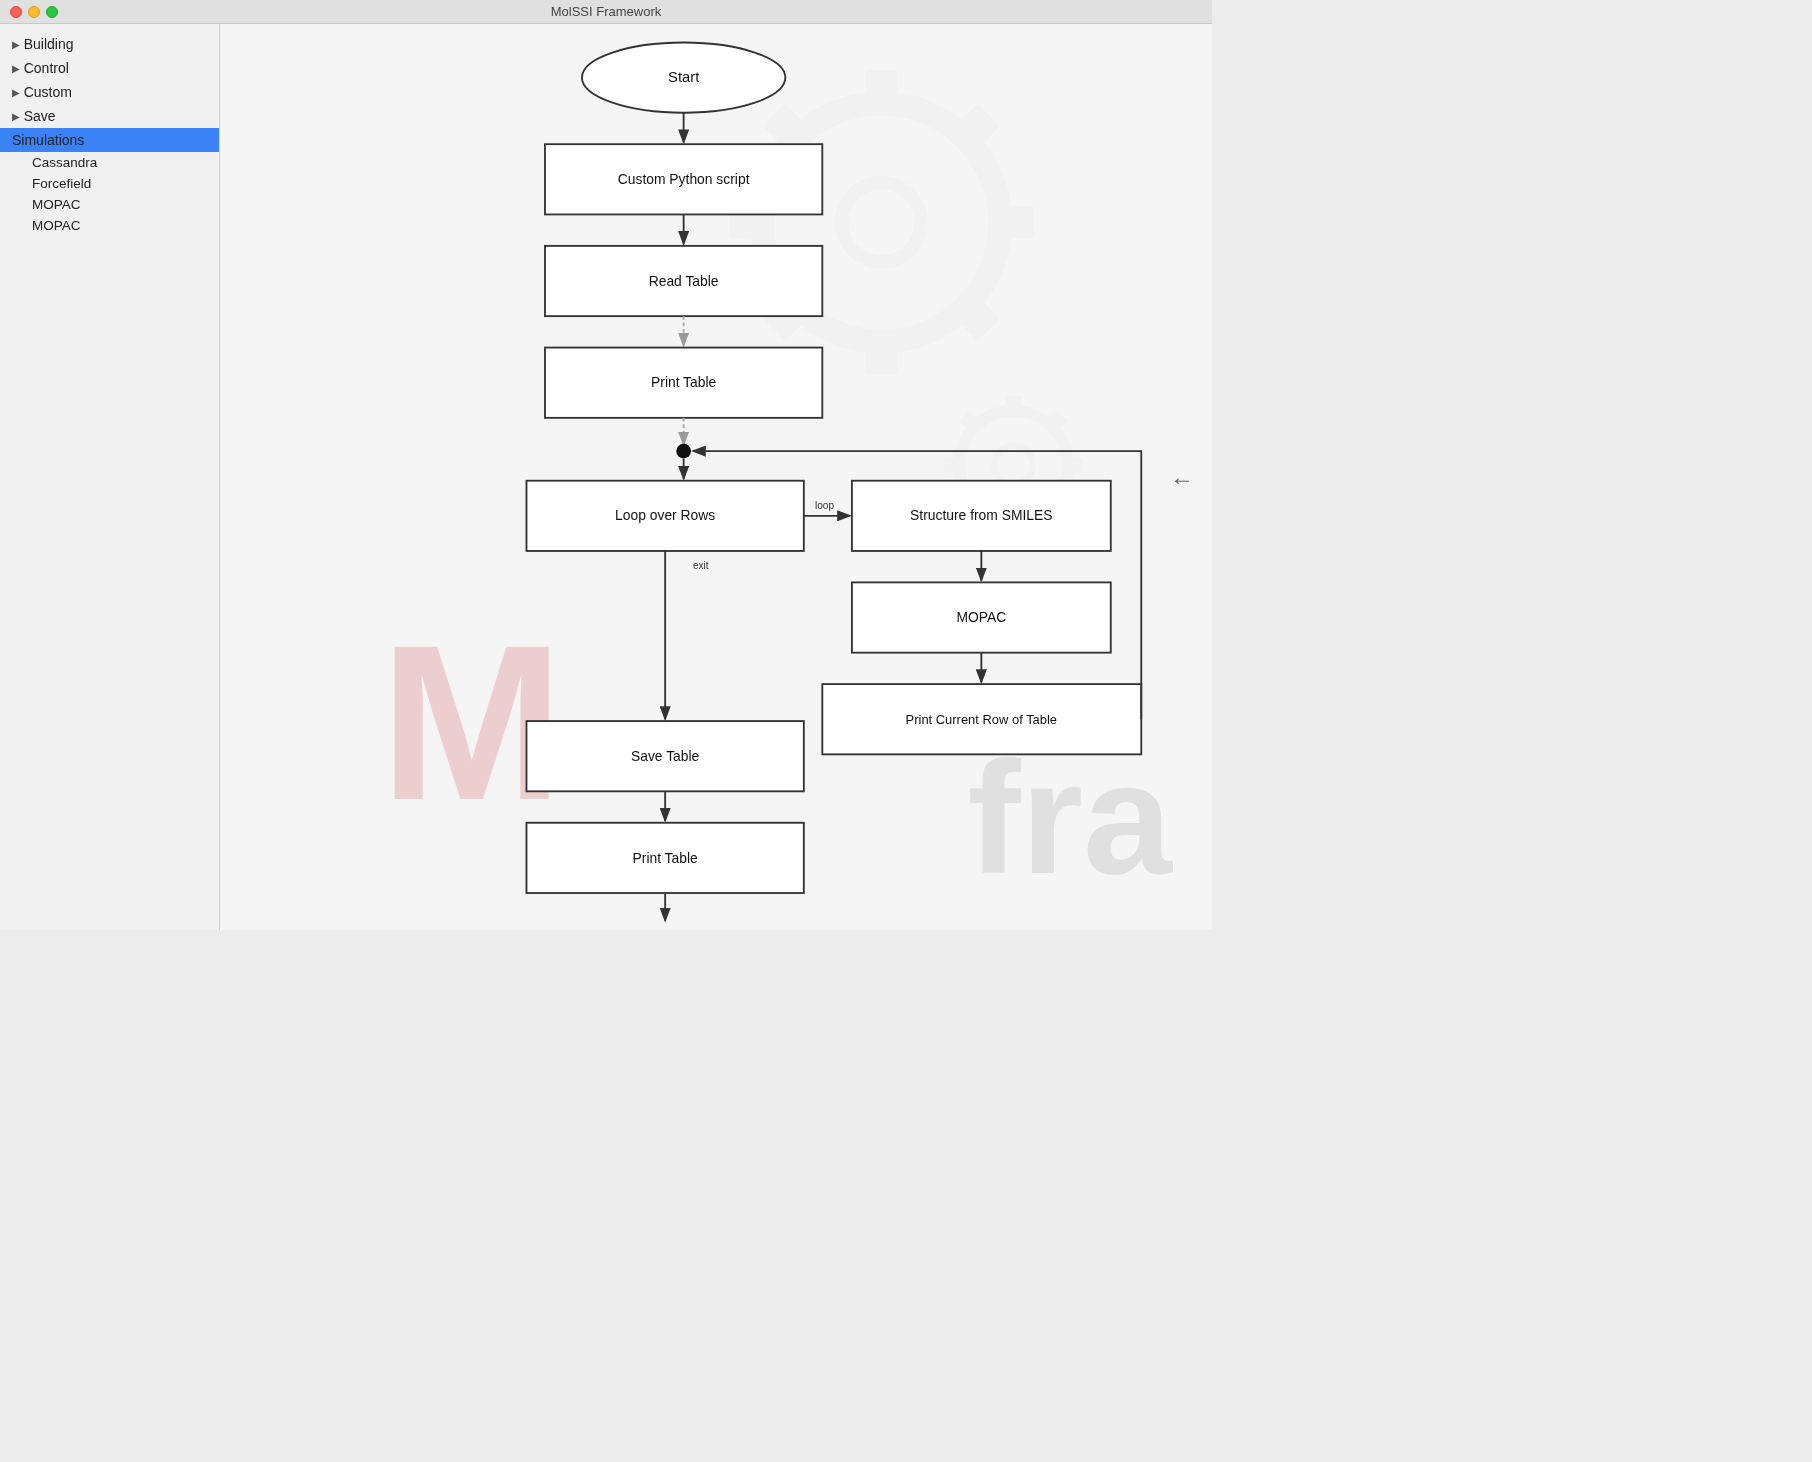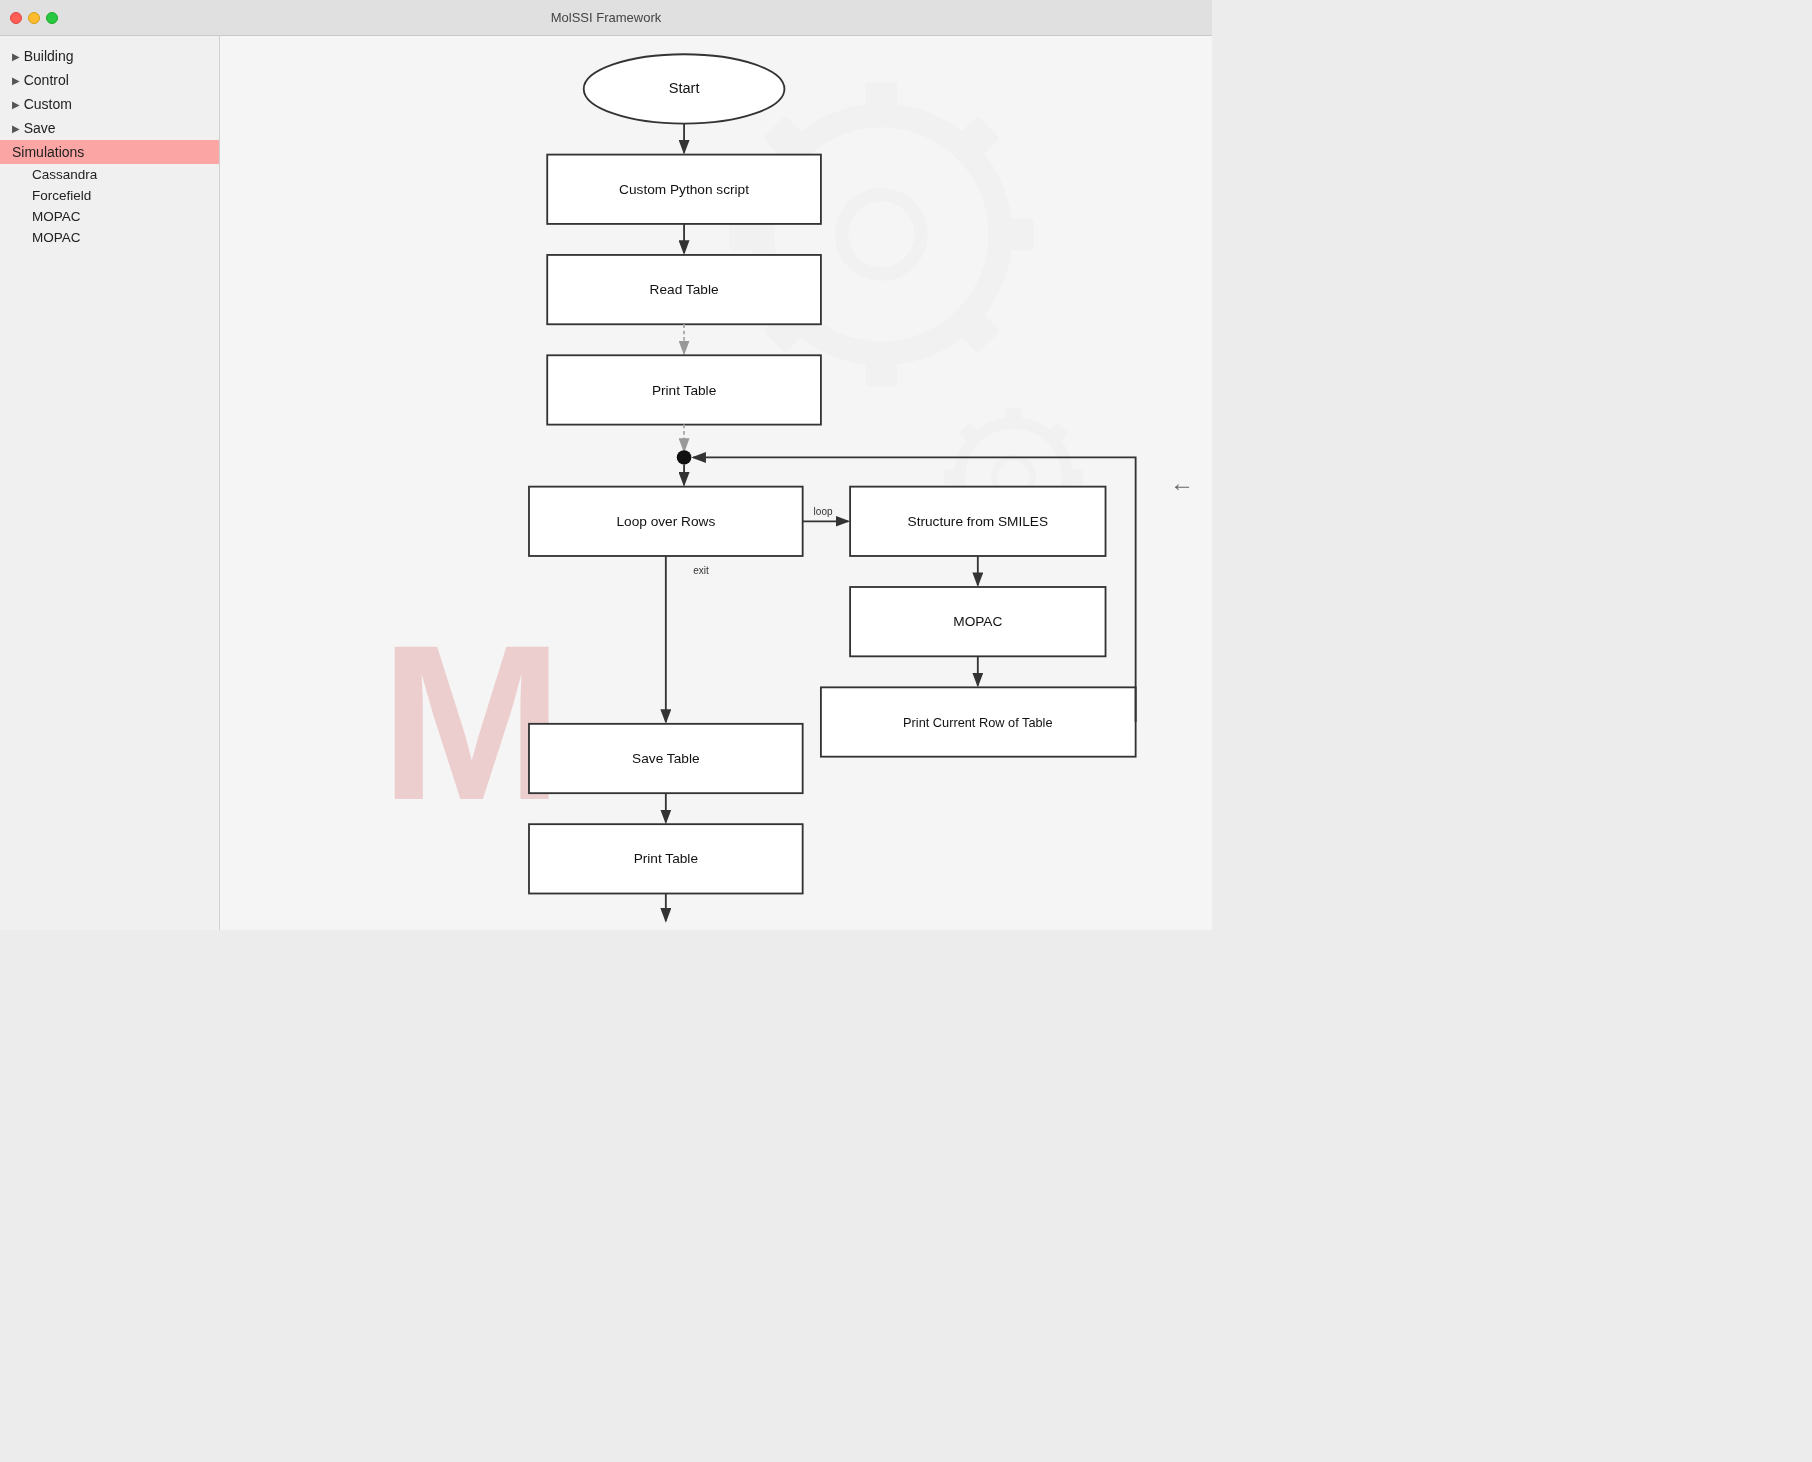--- a/index.html
+++ b/index.html
@@ -9,21 +9,21 @@
       width: 1212px;
       height: 930px;
       overflow: hidden;
       display: flex;
       flex-direction: column;
     }
 
     
     .title-bar {
       background: #e0e0e0;
-      height: 36px;
+      height: 24px;
       display: flex;
       align-items: center;
       justify-content: center;
       position: relative;
       border-bottom: 1px solid #c8c8c8;
       flex-shrink: 0;
     }
     .title-bar-buttons {
       position: absolute;
       left: 10px;
@@ -61,21 +61,21 @@
     }
     .sidebar-item {
       display: flex;
       align-items: center;
       padding: 4px 12px;
       font-size: 14px;
       color: #222;
       cursor: pointer;
       user-select: none;
     }
-    .sidebar-item.active { background: #fca5a5; }
+    .sidebar-item.active { background: #3b82f6; }
     .sidebar-item .arrow {
       margin-right: 4px;
       font-size: 10px;
       color: #555;
     }
     .sidebar-sub {
       padding-left: 20px;
     }
     .sidebar-sub .sidebar-item {
       padding: 3px 12px;
@@ -191,20 +191,21 @@
       </div>
       <div class="sidebar-item">
         <span>MOPAC</span>
       </div>
     </div>
   </div>
 
   <div class="canvas-area">
 
     <div class="watermark-text-m">M</div>
+    <div class="watermark-text-fra">fra</div>
 
     <svg class="watermark" viewBox="0 0 900 900" xmlns="http://www.w3.org/2000/svg">
 
       <g transform="translate(600,180) scale(1.2)" opacity="0.5">
         <circle cx="0" cy="0" r="90" fill="none" stroke="#888" stroke-width="18"></circle>
         <circle cx="0" cy="0" r="30" fill="none" stroke="#888" stroke-width="10"></circle>
 
         <g fill="#888">
           <rect x="-12" y="-115" width="24" height="30" rx="3"></rect>
           <rect x="-12" y="85" width="24" height="30" rx="3"></rect>

